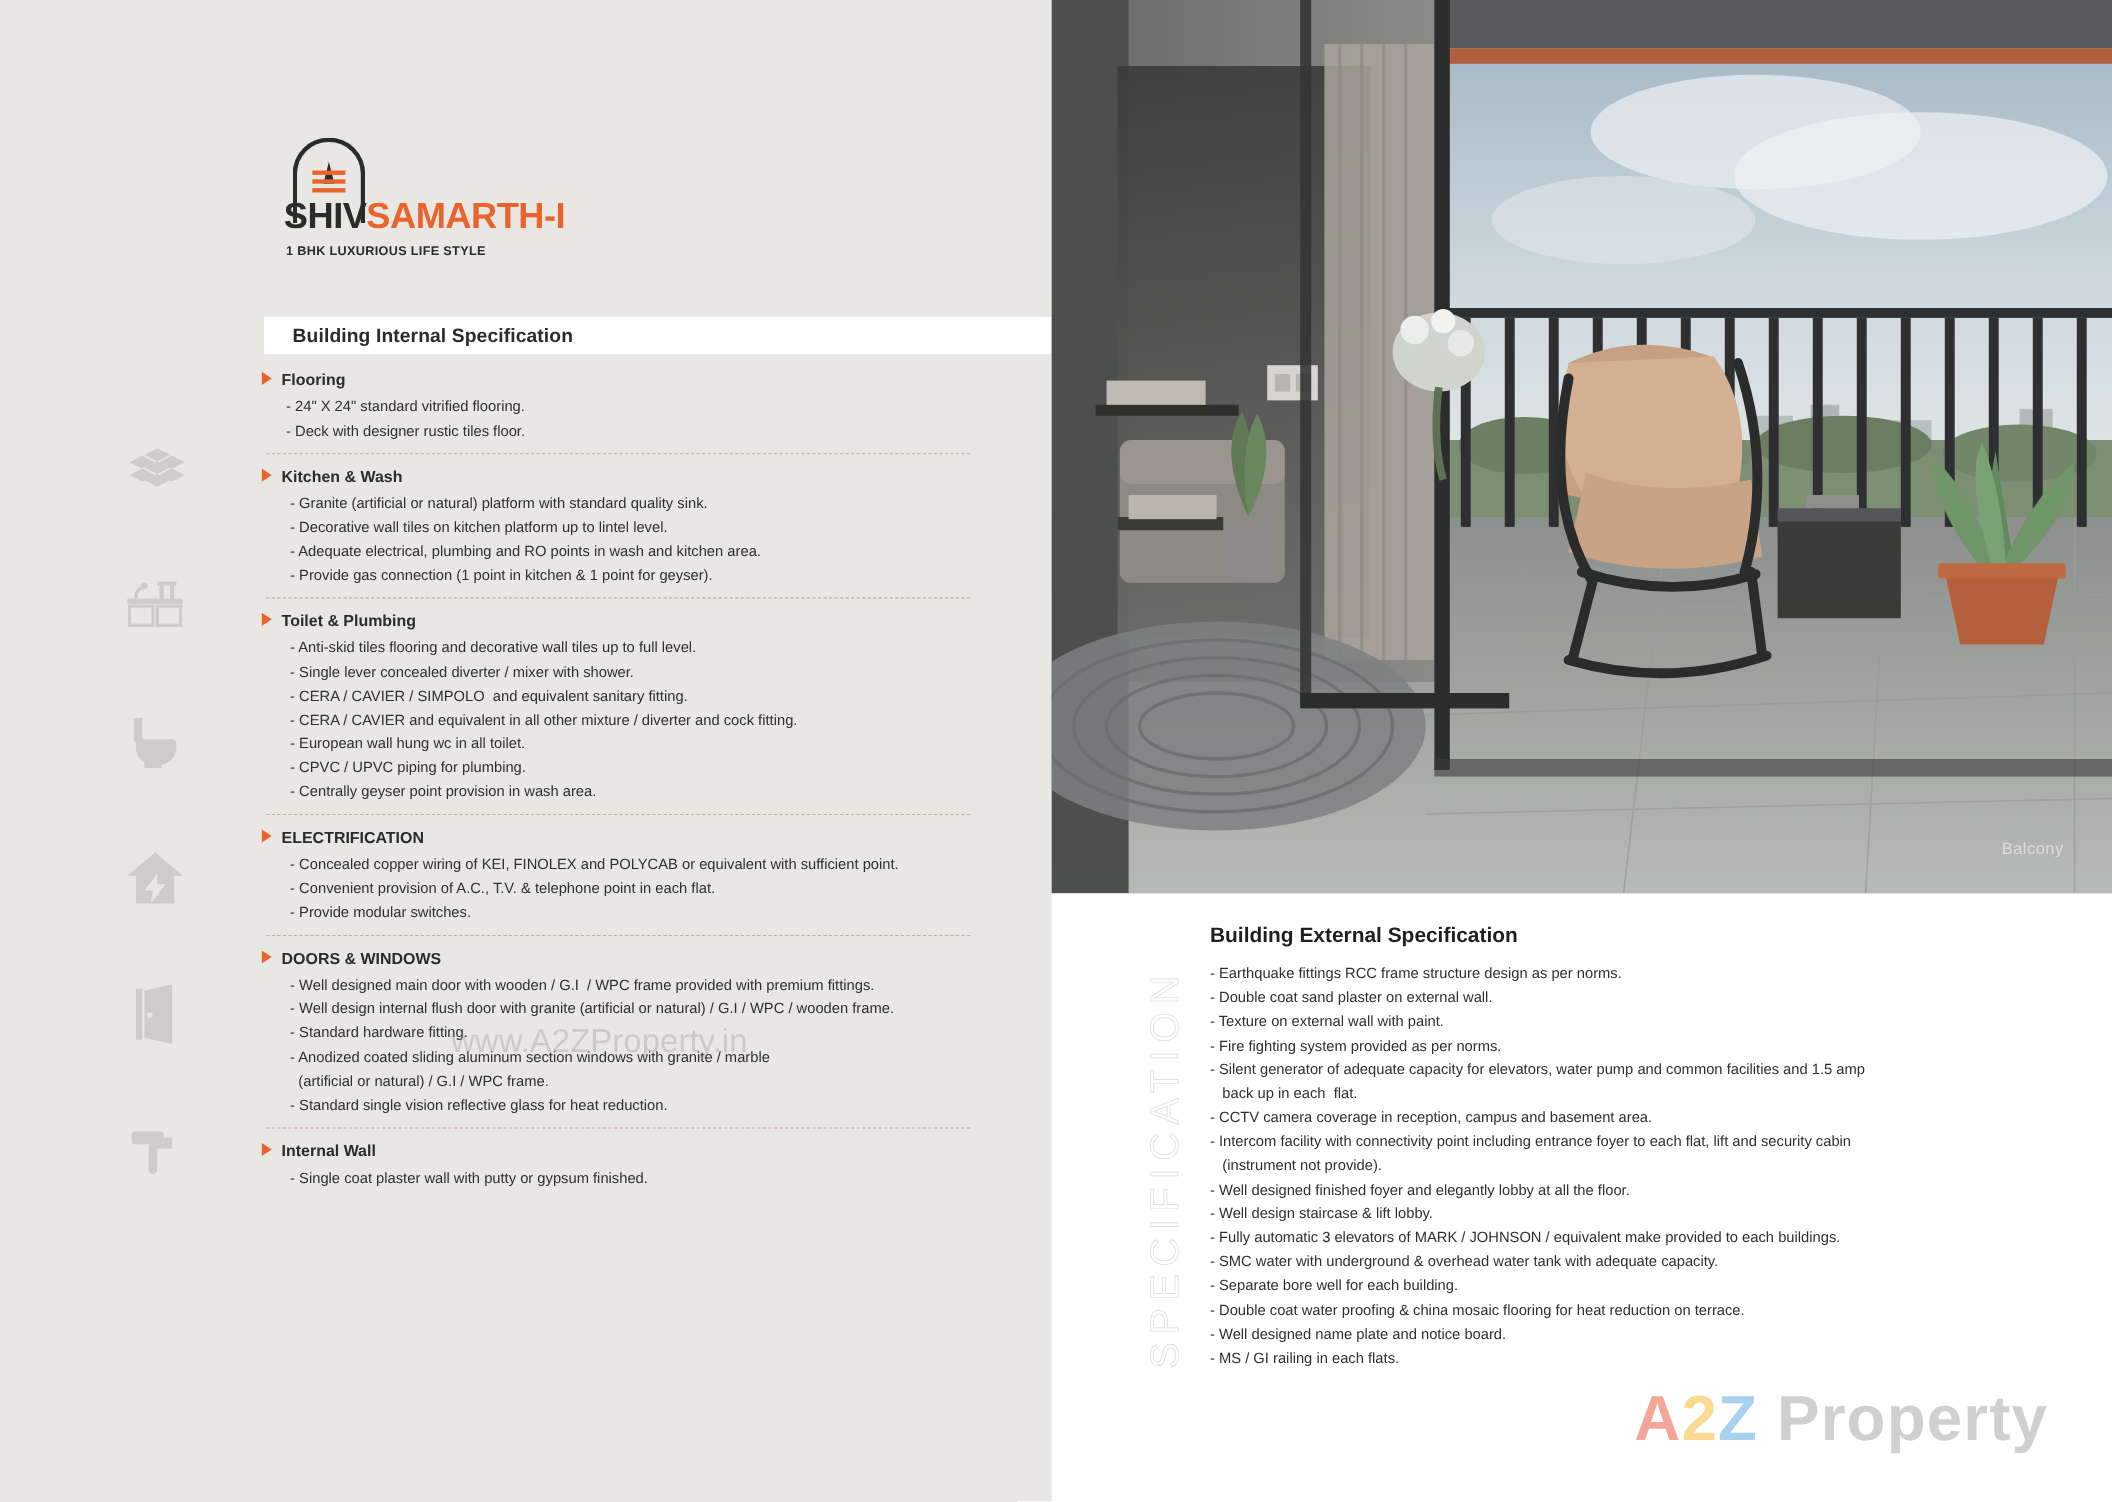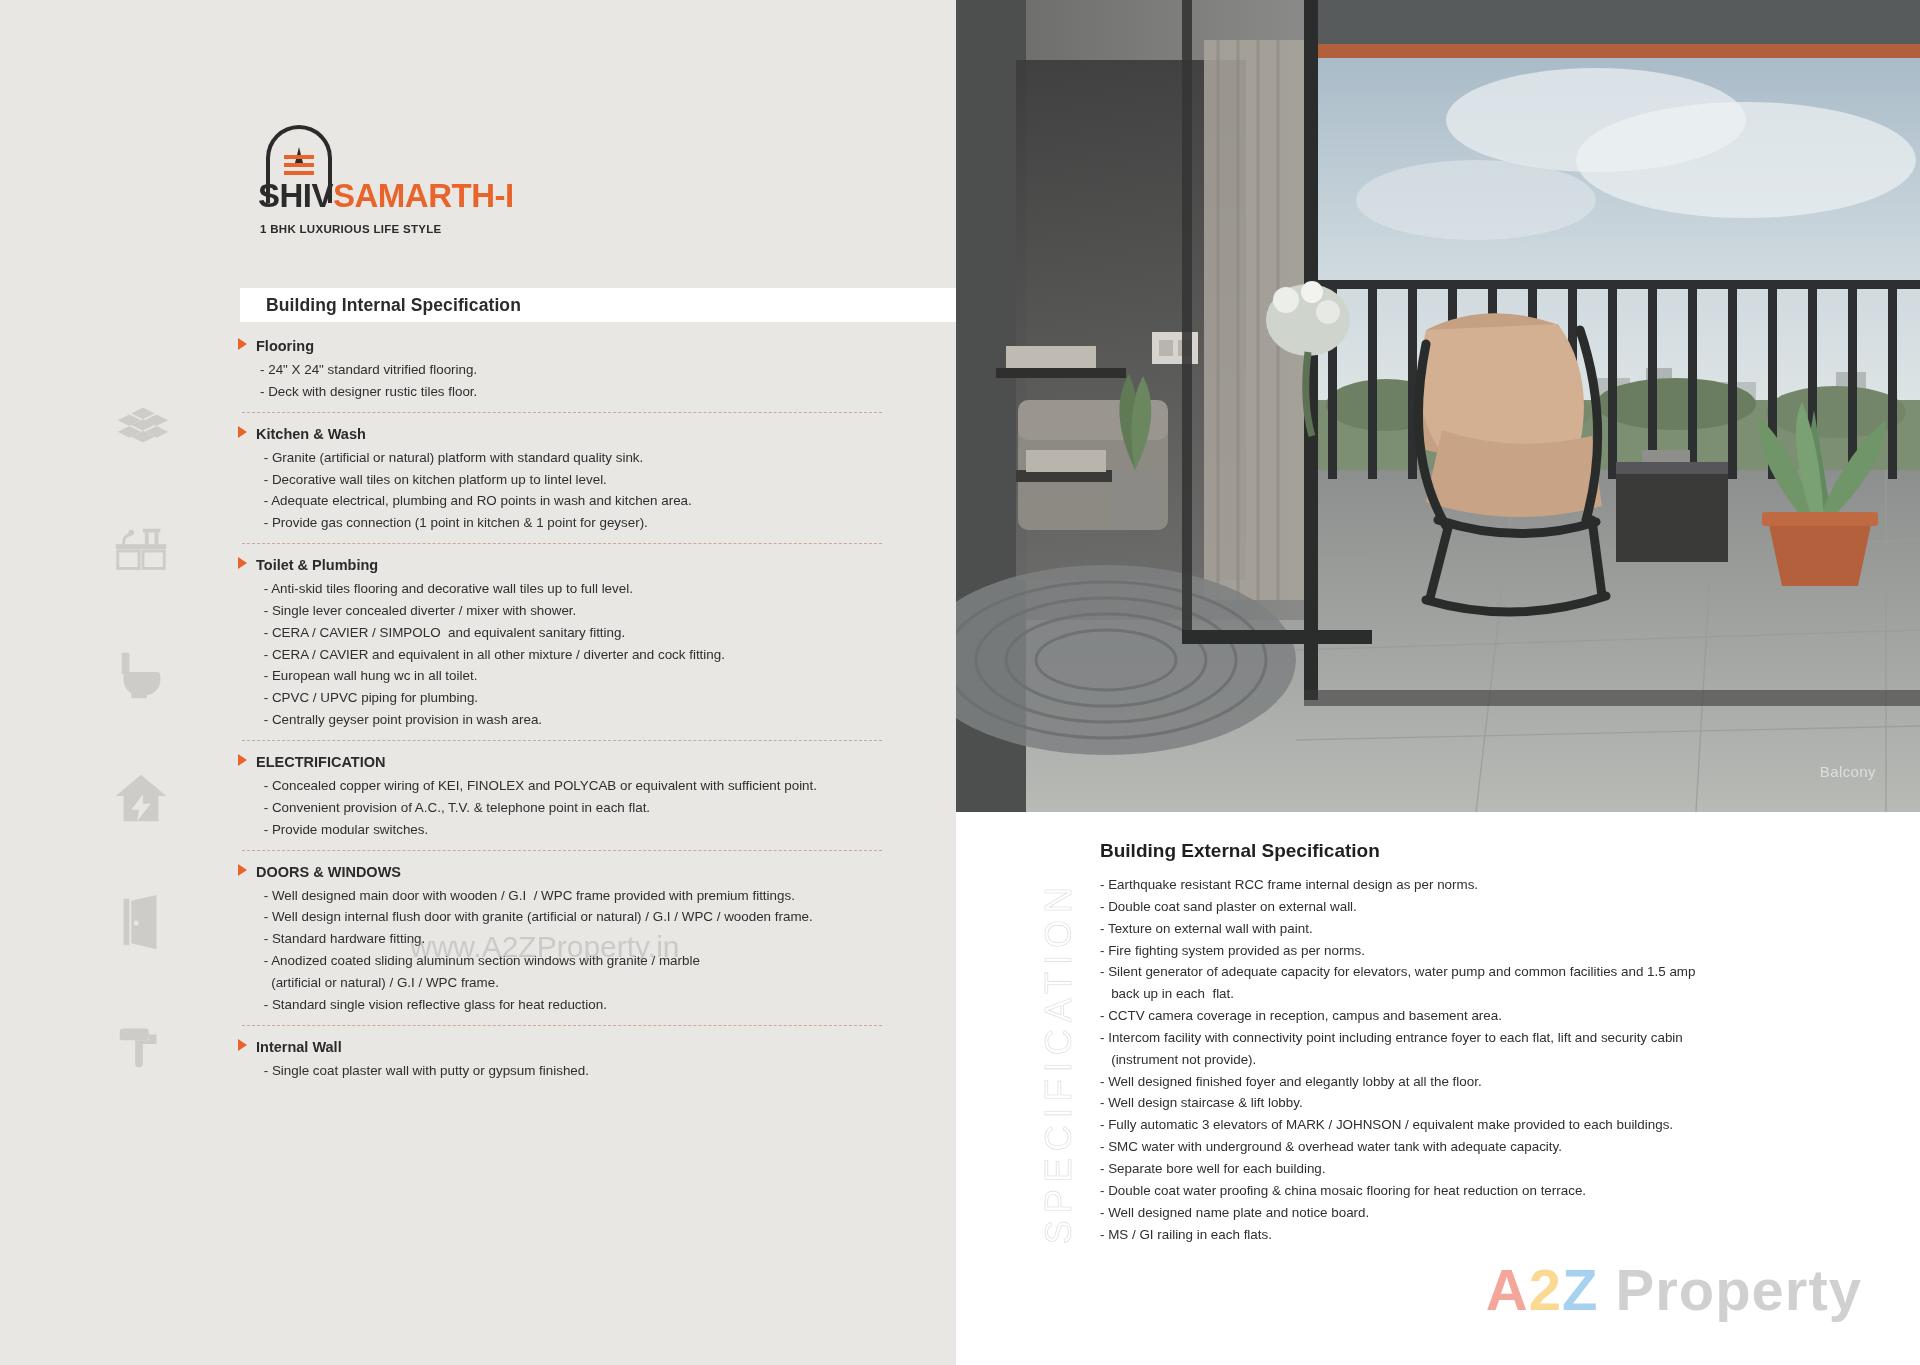--- a/index.html
+++ b/index.html
@@ -428,21 +428,21 @@
       </g>
     </svg>
     <div class="photo-caption">Balcony</div>
   </div>
 
   <div class="vertical-word">SPECIFICATION</div>
 
   <div class="ext-block">
     <div class="ext-title">Building External Specification</div>
     <ul class="ext-list" id="external-list">
-        <li>- Earthquake resistant RCC frame internal design as per norms.</li>
+        <li>- Earthquake fittings RCC frame structure design as per norms.</li>
         <li>- Double coat sand plaster on external wall.</li>
         <li>- Texture on external wall with paint.</li>
         <li>- Fire fighting system provided as per norms.</li>
         <li>- Silent generator of adequate capacity for elevators, water pump and common facilities and 1.5 amp</li>
         <li>   back up in each  flat.</li>
         <li>- CCTV camera coverage in reception, campus and basement area.</li>
         <li>- Intercom facility with connectivity point including entrance foyer to each flat, lift and security cabin</li>
         <li>   (instrument not provide).</li>
         <li>- Well designed finished foyer and elegantly lobby at all the floor.</li>
         <li>- Well design staircase &amp; lift lobby.</li>

